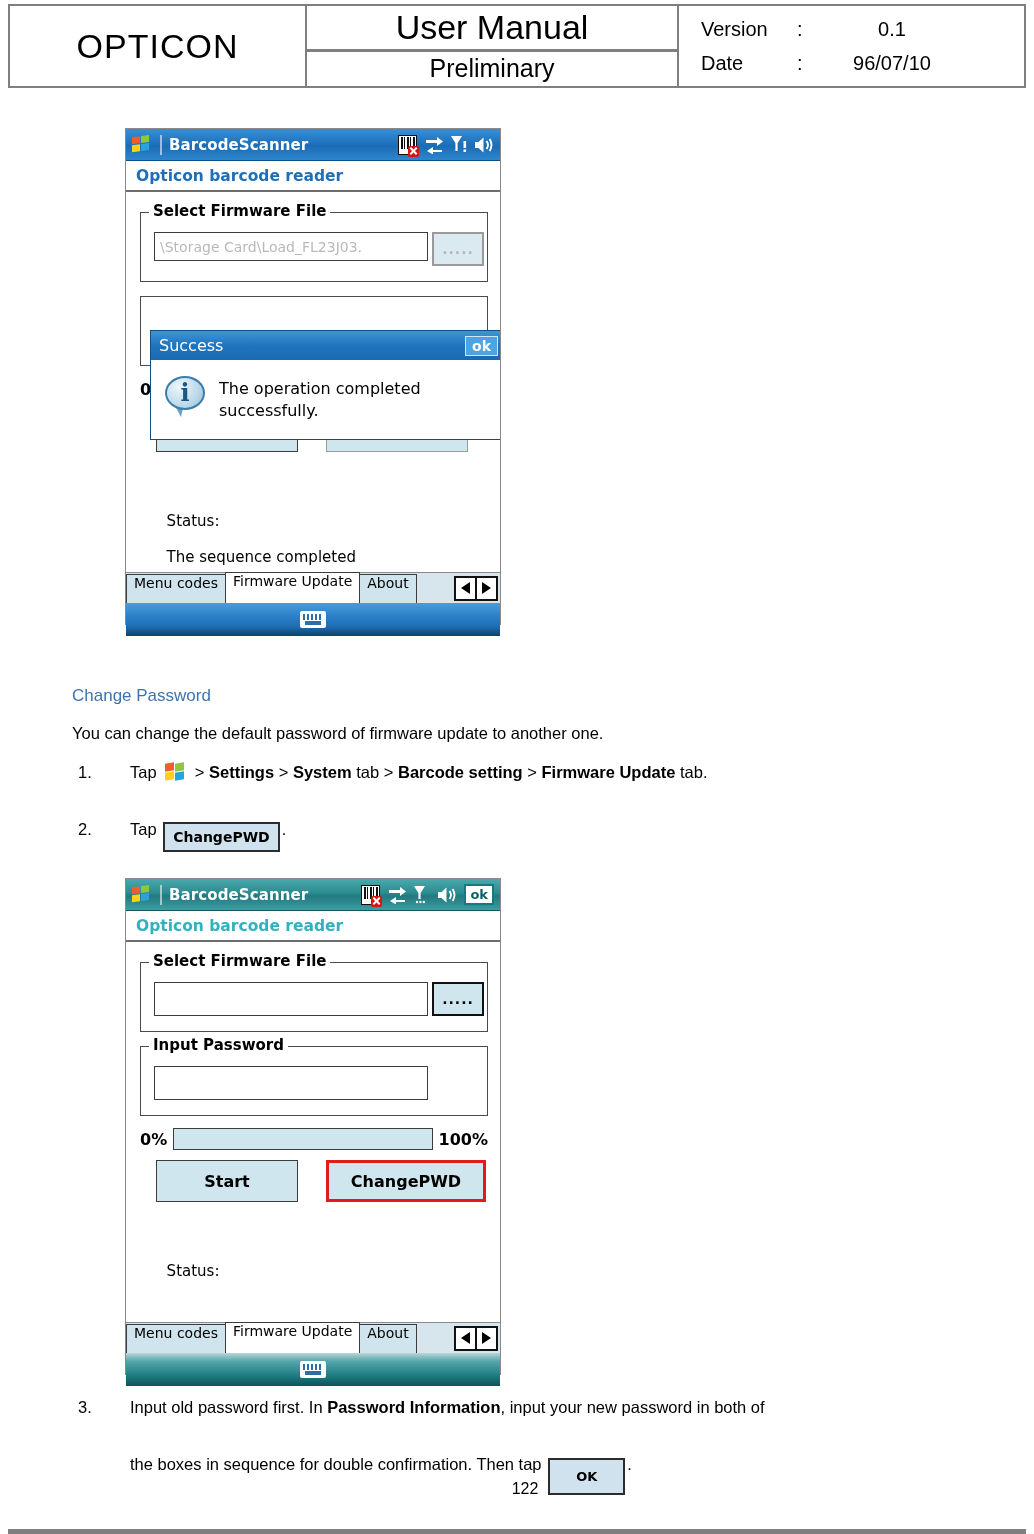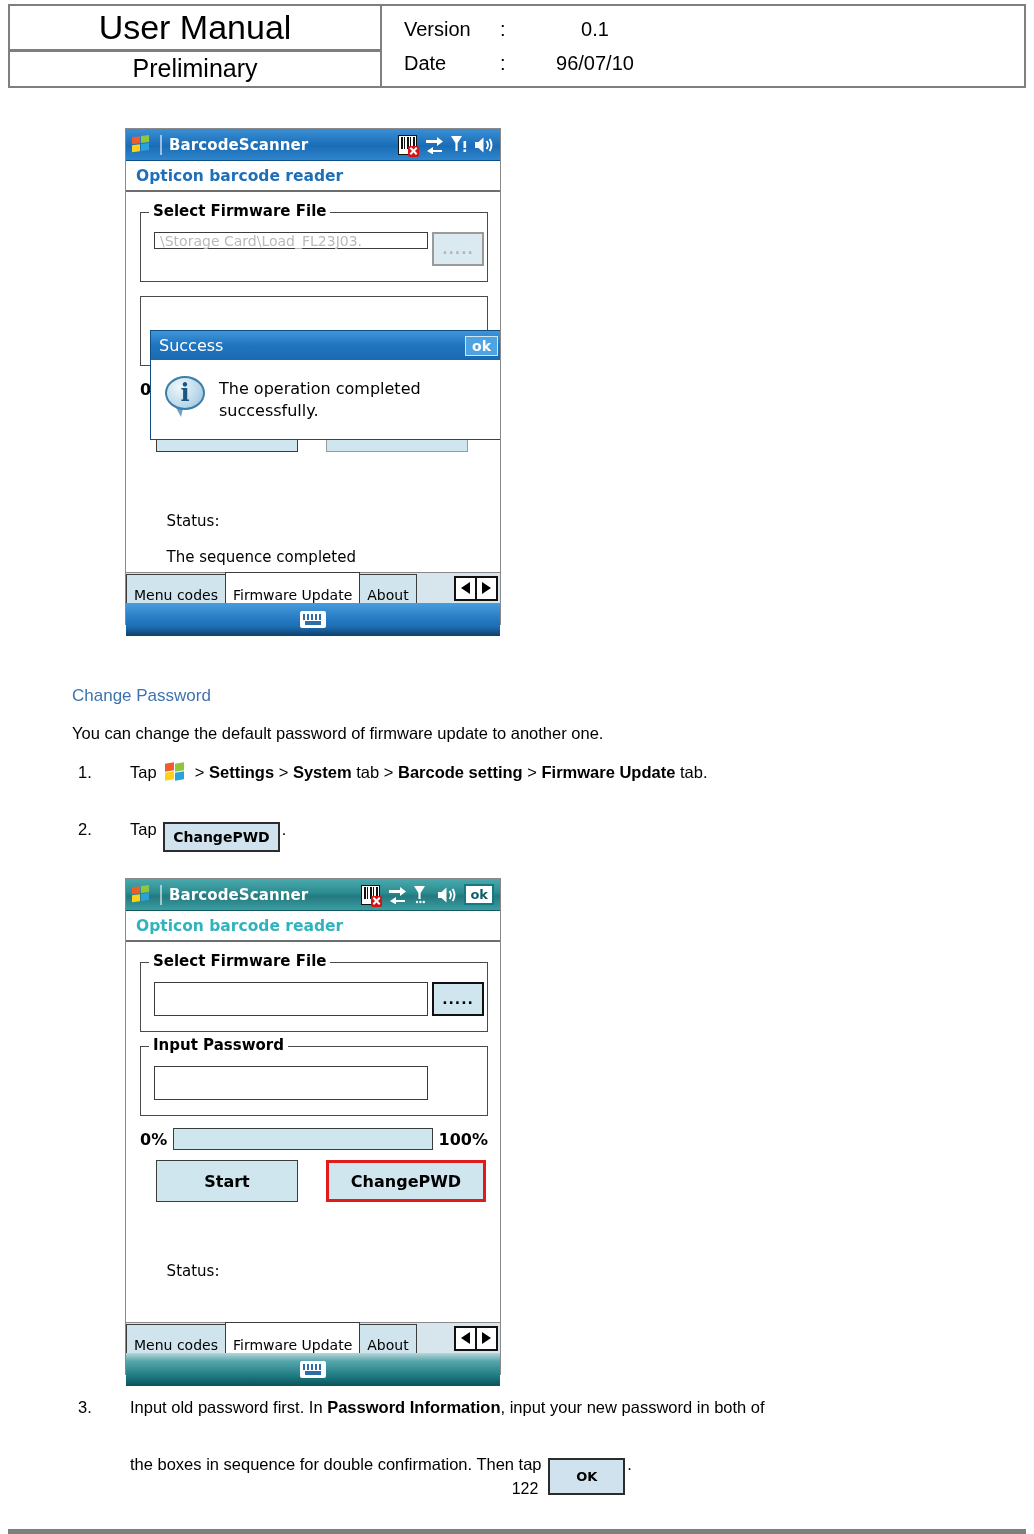--- a/index.html
+++ b/index.html
@@ -266,21 +266,21 @@
     display: flex; align-items: flex-end;
     background: #d7e6ec;
     border-top: 1px solid #8a8a8a;
     box-sizing: border-box;
   }
   .tab {
     height: 29px;
     border: 1px solid #3c3c3c;
     border-bottom: none;
     background: #cfe4ec;
-    display: flex; align-items: flex-end;
+    display: flex; align-items: flex-start;
     padding: 0 7px;
     font-size: 14px;
     box-sizing: border-box;
     margin-right: -1px;
   }
   .tab.active {
     background: #ffffff;
     height: 31px;
   }
   .tab-spacer { flex: 1; }
@@ -454,20 +454,21 @@
     position: absolute;
     left: 8px; right: 8px; bottom: 0;
     height: 5px;
     background: #7f7f7f;
   }
 </style>
 </head>
 <body>
 
 <div class="doc-header">
+  <div class="dh-logo">OPTICON</div>
   <div class="dh-mid">
     <div class="dh-mid-title">User Manual</div>
     <div class="dh-mid-sub">Preliminary</div>
   </div>
   <div class="dh-right">
     <div class="dh-row">
       <span class="dh-key">Version</span>
       <span class="dh-colon">:</span>
       <span class="dh-val">0.1</span>
     </div>
@@ -520,21 +521,21 @@
     </div>
   </div>
 
   <div class="app-header ah-blue">Opticon barcode reader</div>
 
   <div class="client">
 
     <div class="groupbox" style="left:14px; top:20px; width:348px; height:70px;">
       <span class="gb-title">Select Firmware File</span>
     </div>
-    <div class="field disabled" style="left:28px; top:40px; width:274px; height:17px;">\Storage Card\Load_FL23J03.</div>
+    <div class="field disabled" style="left:28px; top:40px; width:274px; height:29px;">\Storage Card\Load_FL23J03.</div>
     <div class="browse-btn disabled" style="left:306px; top:40px; width:52px; height:34px;">.....</div>
 
     <div class="groupbox" style="left:14px; top:104px; width:348px; height:70px;"></div>
 
     <div class="prog-row" style="left:14px; top:186px; width:348px;">
       <span class="prog-lbl">0%</span>
       <span class="prog-track" style="flex:1; height:22px; margin:0 6px;">
         <span class="prog-fill" style="width:100%;"></span>
       </span>
       <span class="prog-lbl">100%</span>

